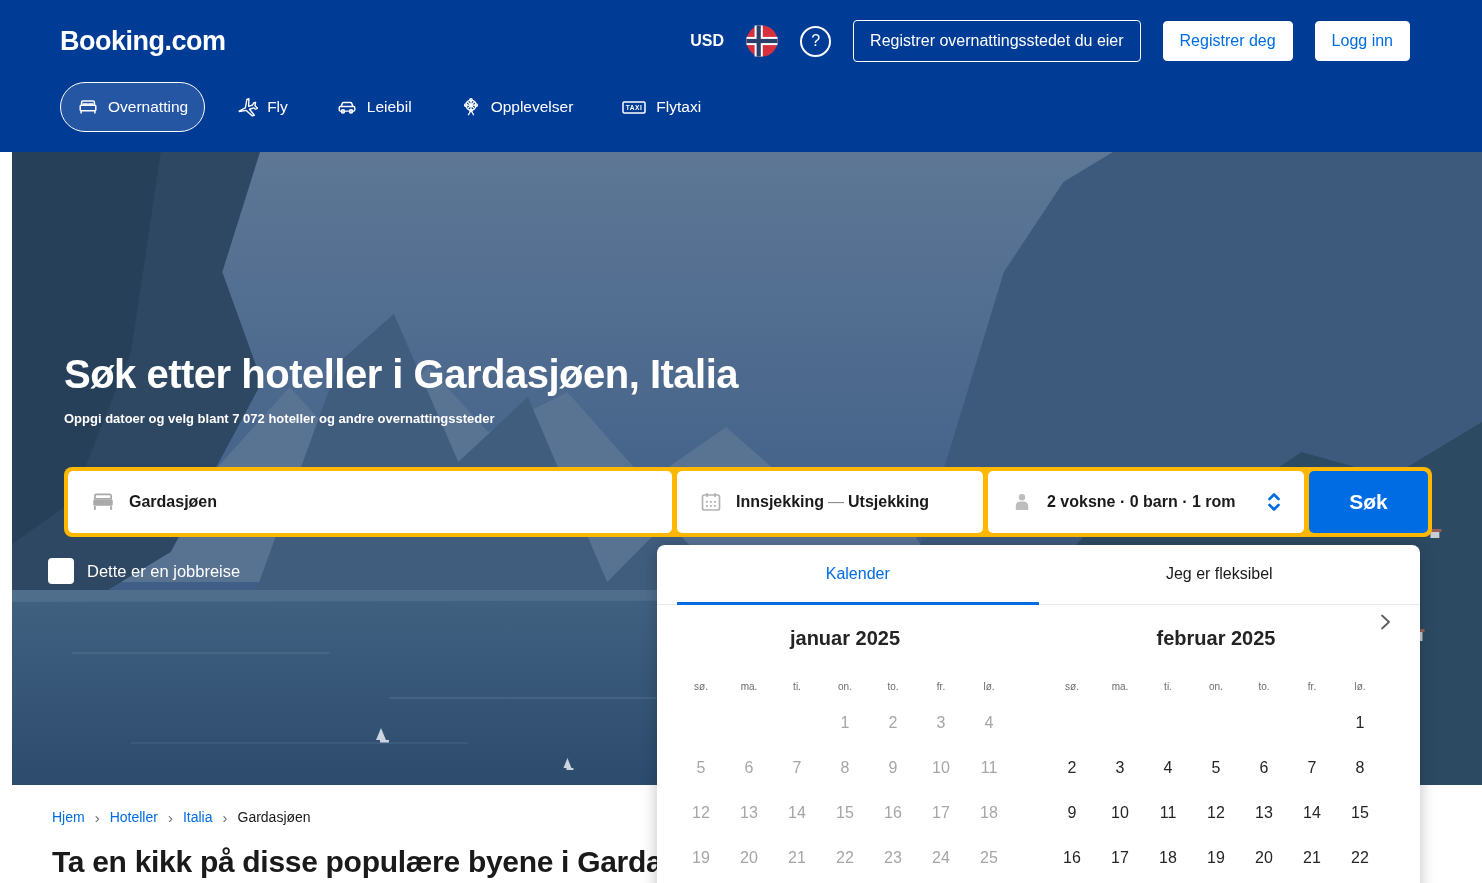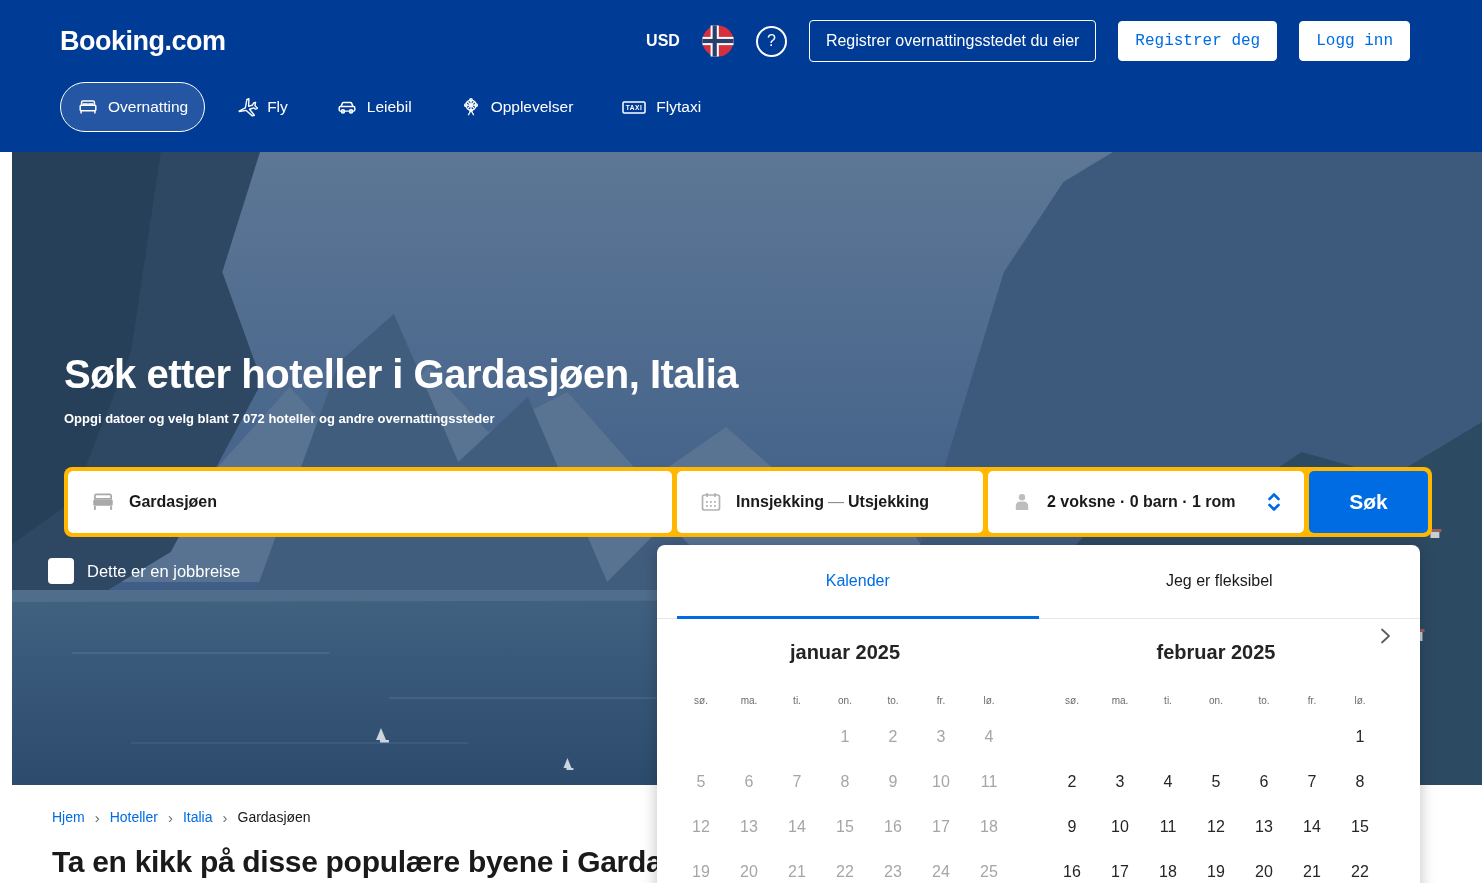--- a/index.html
+++ b/index.html
@@ -18,21 +18,21 @@
   
   .header{background:var(--header-bg);height:152px;padding:14px 72px 0 60px;}
   .header-top{display:flex;align-items:center;justify-content:space-between;height:54px;}
   .logo{color:#fff;font-size:27px;font-weight:700;letter-spacing:-0.5px;cursor:pointer;}
   .header-actions{display:flex;align-items:center;gap:22px;}
   .currency{background:none;border:none;color:#fff;font-size:16px;font-weight:700;cursor:pointer;font-family:inherit;}
   .flag-btn{background:none;border:none;cursor:pointer;width:32px;height:32px;display:flex;align-items:center;justify-content:center;}
   .help-btn{background:none;border:2px solid #fff;color:#fff;width:31px;height:31px;border-radius:50%;
     font-size:16px;font-weight:400;cursor:pointer;display:flex;align-items:center;justify-content:center;font-family:inherit;}
   .outline-btn{background:transparent;border:1px solid #fff;color:#fff;font-size:16px;padding:11px 16px;border-radius:4px;cursor:pointer;font-family:inherit;}
-  .white-btn{background:#fff;border:1px solid #fff;color:var(--accent-blue);font-size:16px;font-weight:500;padding:10px 16px;border-radius:4px;cursor:pointer;font-family:Liberation Mono, monospace;}
+  .white-btn{background:#fff;border:1px solid #fff;color:var(--accent-blue);font-size:16px;font-weight:500;padding:10px 16px;border-radius:4px;cursor:pointer;font-family:Liberation Sans, sans-serif;}
 
   .header-nav{display:flex;align-items:center;gap:14px;margin-top:14px;}
   .nav-item{display:flex;align-items:center;gap:9px;color:#fff;font-size:15.5px;padding:13px 16px;border:1px solid transparent;
     border-radius:99px;cursor:pointer;background:none;font-family:inherit;white-space:nowrap;}
   .nav-item.active{border-color:#fff;background:rgba(255,255,255,0.14);}
   .nav-item svg{flex:0 0 auto;}
 
   
   .hero{position:relative;height:633px;overflow:hidden;margin-left:12px;}
   .hero-bg{position:absolute;inset:0;width:100%;height:100%;display:block;}
@@ -61,21 +61,21 @@
   .content{padding:24px 52px 0 52px;background:#fff;}
   .breadcrumb{display:flex;align-items:center;gap:10px;font-size:14px;}
   .bc-item{color:var(--text-dark);}
   .bc-item.link{color:var(--accent-blue);cursor:pointer;}
   .bc-sep{color:#6b6b6b;font-size:15px;line-height:1;}
   .content h2{margin-top:20px;font-size:30px;font-weight:700;color:var(--text-dark);letter-spacing:-0.3px;}
 
   
   .calendar-panel{position:absolute;left:657px;top:545px;width:763px;height:430px;background:#fff;border-radius:8px;
     box-shadow:0 4px 16px rgba(0,0,0,0.25);z-index:5;}
-  .cal-tabs{display:flex;height:74px;border-bottom:1px solid #e7e7e7;padding:0 20px;}
+  .cal-tabs{display:flex;height:60px;border-bottom:1px solid #e7e7e7;padding:0 20px;}
   .cal-tab{flex:1;display:flex;align-items:center;justify-content:center;font-size:16px;color:var(--text-dark);
     cursor:pointer;border-bottom:3px solid transparent;margin-bottom:-1px;background:none;border-top:none;border-left:none;border-right:none;font-family:inherit;}
   .cal-tab.active{color:var(--accent-blue);border-bottom-color:var(--accent-blue);font-weight:400;}
   .cal-months{position:relative;display:flex;gap:35px;padding:22px 0 0 20px;}
   .month{width:336px;}
   .month-title{text-align:center;font-size:20px;font-weight:700;color:#242424;margin-bottom:22px;}
   .weekdays,.days{display:grid;grid-template-columns:repeat(7,48px);}
   .wd{height:28px;display:flex;align-items:center;justify-content:center;font-size:10px;color:var(--muted-gray);}
   .day{height:45px;display:flex;align-items:center;justify-content:center;font-size:16px;color:#262626;cursor:pointer;border-radius:4px;}
   .day.disabled{color:var(--disabled-gray);cursor:default;}

